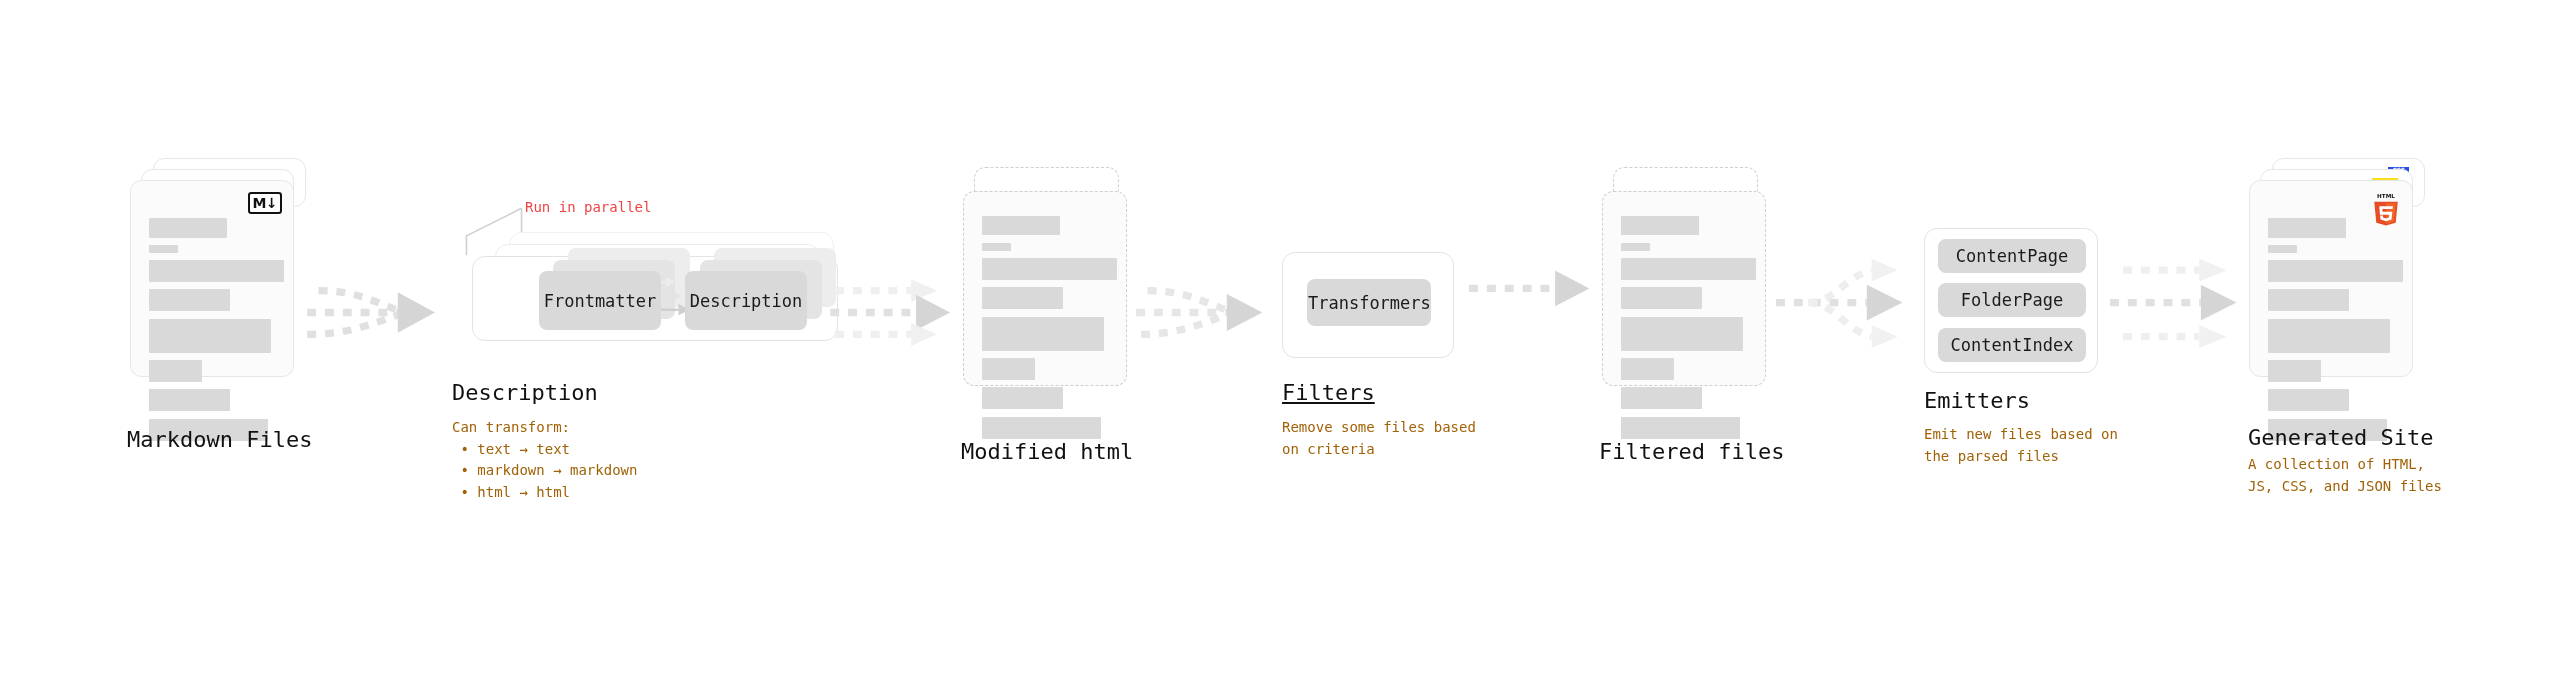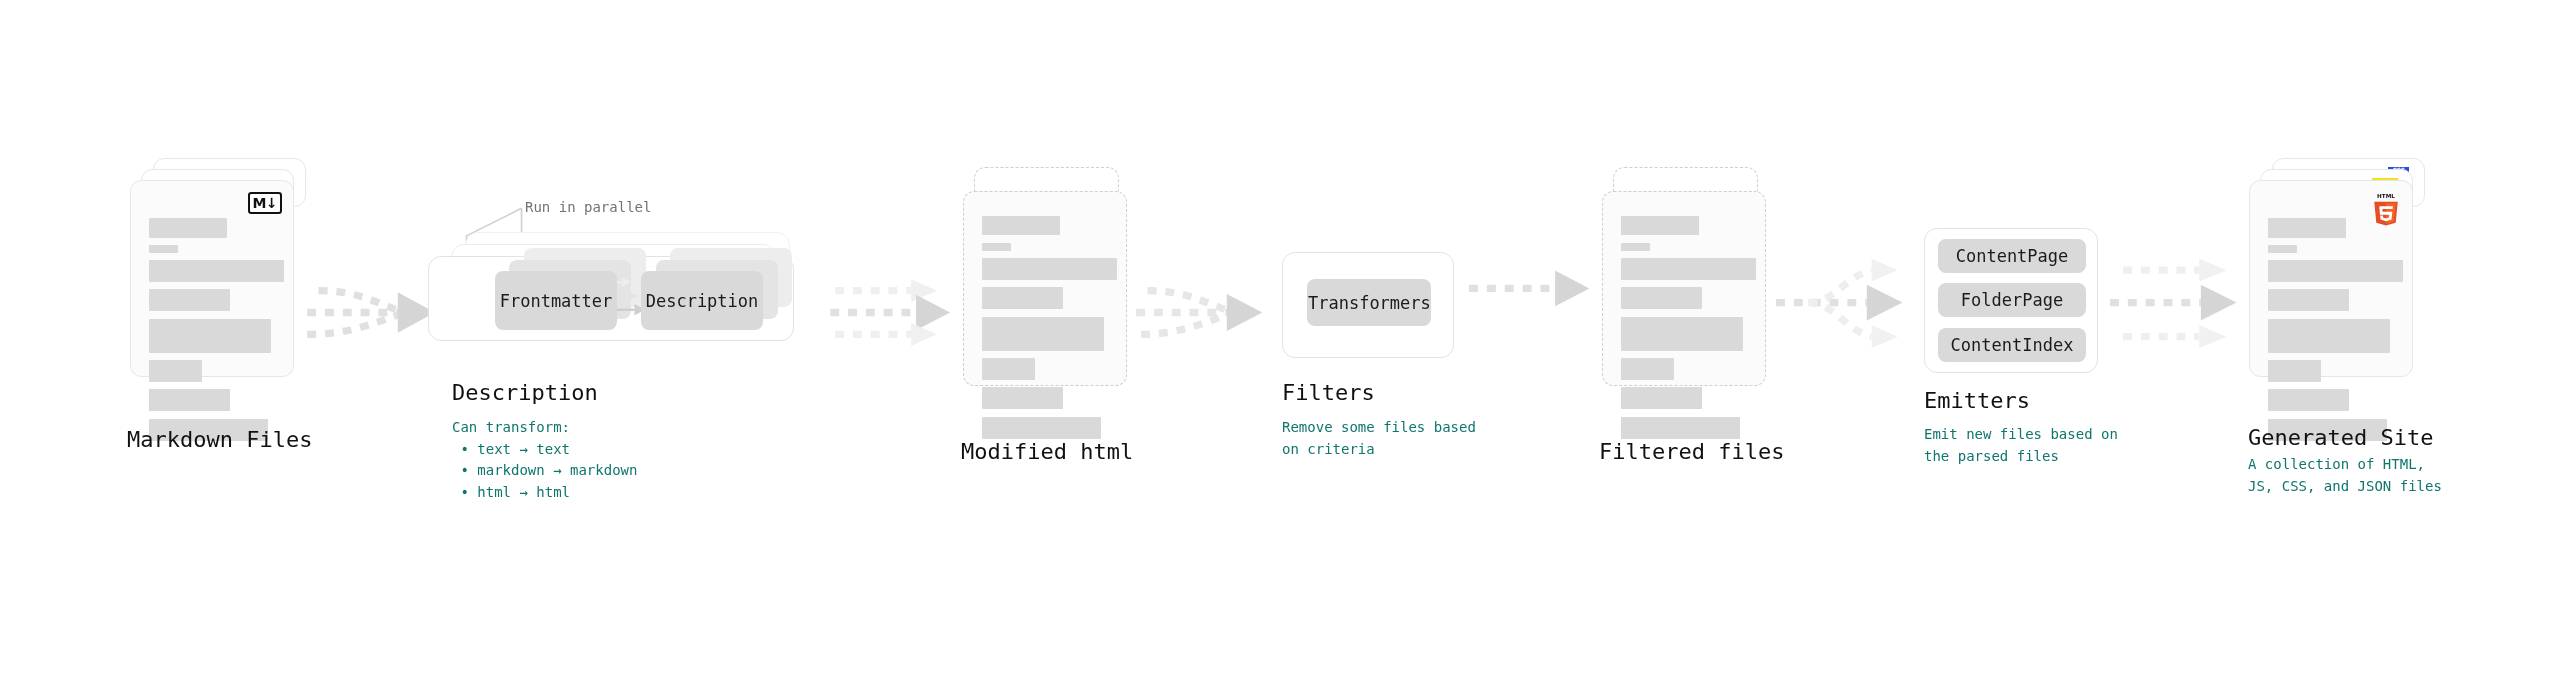--- a/index.html
+++ b/index.html
@@ -128,27 +128,27 @@
     position: absolute;
     font-size: 22px;
     color: #111111;
     white-space: nowrap;
     letter-spacing: 0px;
   }
   .subcaption {
     position: absolute;
     font-size: 14px;
     line-height: 1.55;
-    color: #0f766e;
+    color: #a16207;
     white-space: pre;
   }
   .parallel-label {
     position: absolute;
     font-size: 14px;
-    color: #737373;
+    color: #ef4444;
     white-space: nowrap;
   }
 
   
   .conn {
     position: absolute;
     overflow: visible;
   }
   svg { display: block; overflow: visible; }
 </style>
@@ -188,21 +188,21 @@
   </div>
 
   <div class="parallel-label" style="left:525px; top:199px;">Run in parallel</div>
   <div class="conn" style="left:460px; top:205px; width:81px; height:65px;">
     <svg width="81" height="65" viewBox="0 0 100 80">
       <path d="M76,4 L76,34" stroke="#cfcfcf" stroke-width="2" fill="none"></path>
       <path d="M76,4 L8,38 L8,62" stroke="#cfcfcf" stroke-width="2" fill="none"></path>
     </svg>
   </div>
 
-  <div style="position:absolute; left:428px; top:232px; width:366px; height:130px;padding-left:31px;">
+  <div style="position:absolute; left:472px; top:232px; width:366px; height:130px;padding-left:31px;">
     <div class="group-box" style="left:37px; top:0px; width:325px; height:89px; border-color:#f0f0f0;"></div>
     <div class="group-box" style="left:23px; top:12.2px; width:325px; height:96px; border-color:#ededed;"></div>
     <div class="group-box" style="left:0px; top:24.4px; width:366px; height:85px;"></div>
 
     <div class="chip ghost2" style="left:96px; top:16.3px; width:122px; height:59px;"></div>
     <div class="chip ghost2" style="left:242px; top:16.3px; width:122px; height:59px;"></div>
     <div class="chip ghost1" style="left:81px; top:28px; width:122px; height:59px;"></div>
     <div class="chip ghost1" style="left:228px; top:28px; width:122px; height:59px;"></div>
 
     <div class="conn" style="left:151px; top:29px; width:106px; height:73px;">
@@ -265,21 +265,21 @@
         <path d="M14,28 C60,28 78,40 112,52"></path>
         <path d="M6,82 C50,82 78,70 112,58"></path>
       </g>
       <polygon points="112,32 156,55 112,78" fill="#d5d5d5"></polygon>
     </svg>
   </div>
 
   <div class="group-box" style="left:1282px; top:252px; width:172px; height:106px;">
     <div class="chip" style="left:24.4px; top:26px; width:124px; height:47px;">Transformers</div>
   </div>
-  <div class="caption" style="left:1282px; top:380px;">Filters</div>
+  <div class="caption" style="left:1282px; top:380px;text-decoration:underline;">Filters</div>
   <div class="subcaption" style="left:1282px; top:417px;">Remove some files based
 on criteria</div>
 
   <div class="conn" style="left:1469px; top:268px; width:130px; height:49px;">
     <svg width="130" height="49" viewBox="0 0 160 60">
       <path d="M0,25 L106,25" stroke="#e0e0e0" stroke-width="9" stroke-dasharray="11 11" fill="none"></path>
       <polygon points="106,3 148,25 106,47" fill="#d5d5d5"></polygon>
     </svg>
   </div>
 

